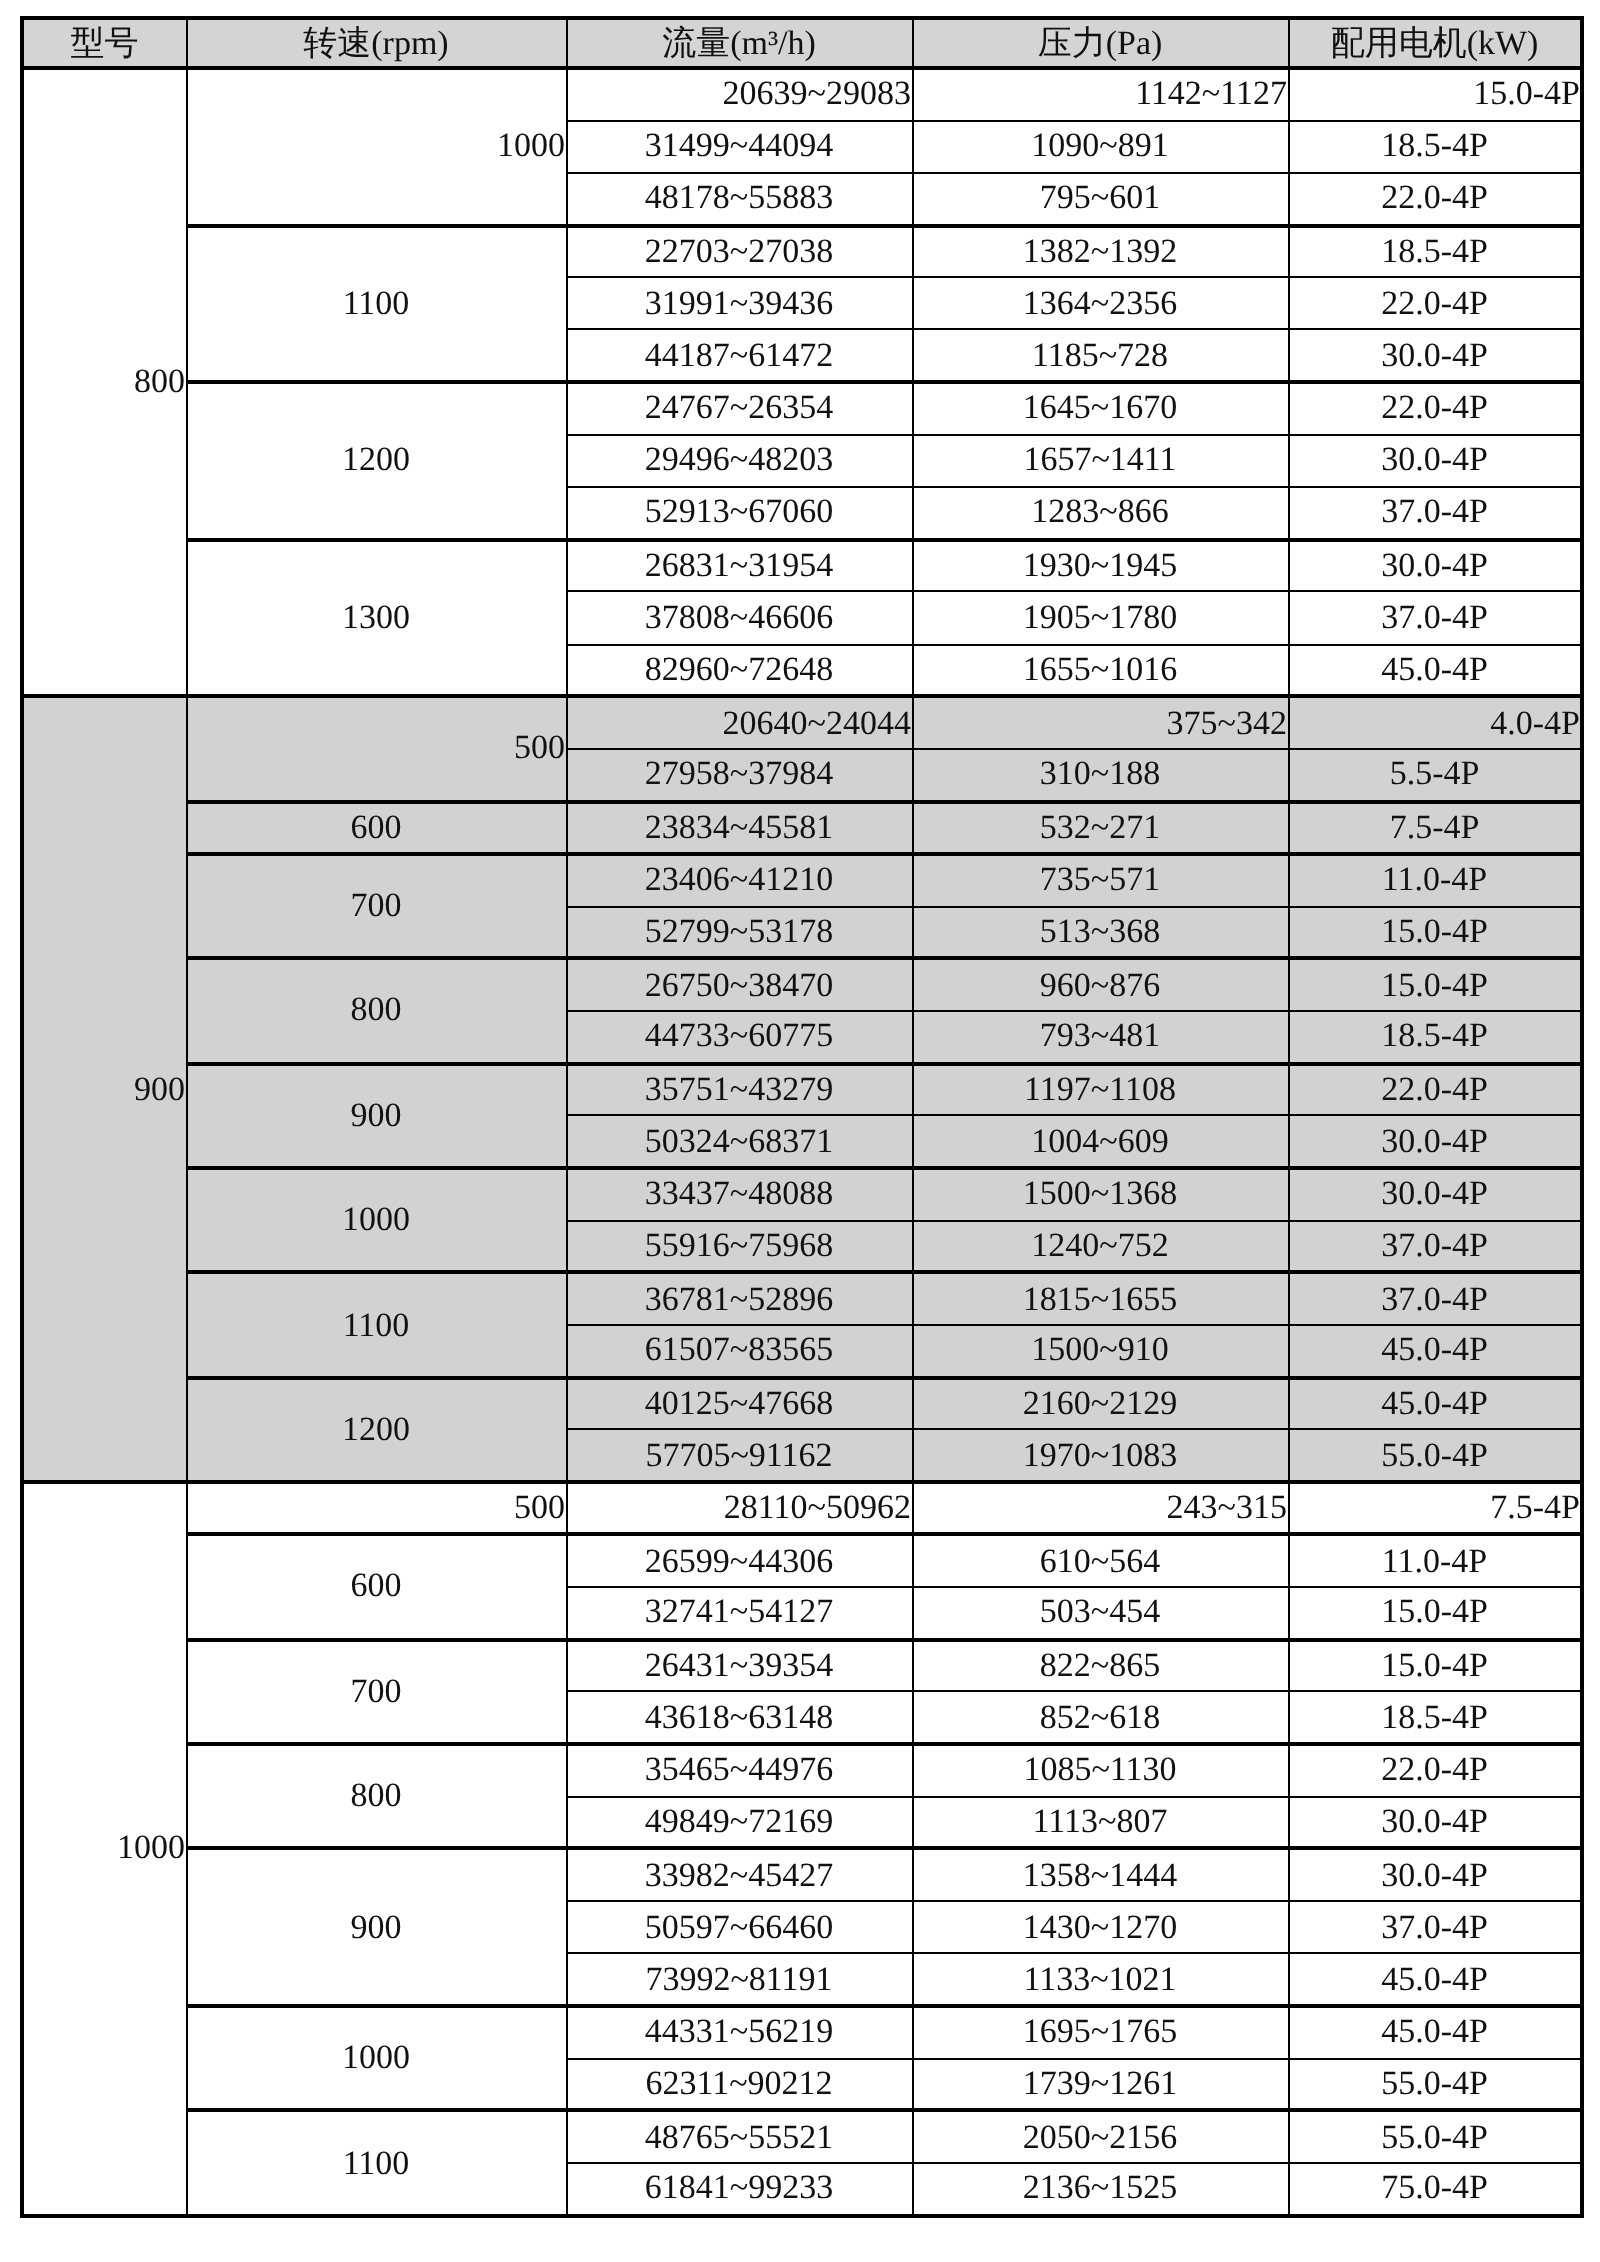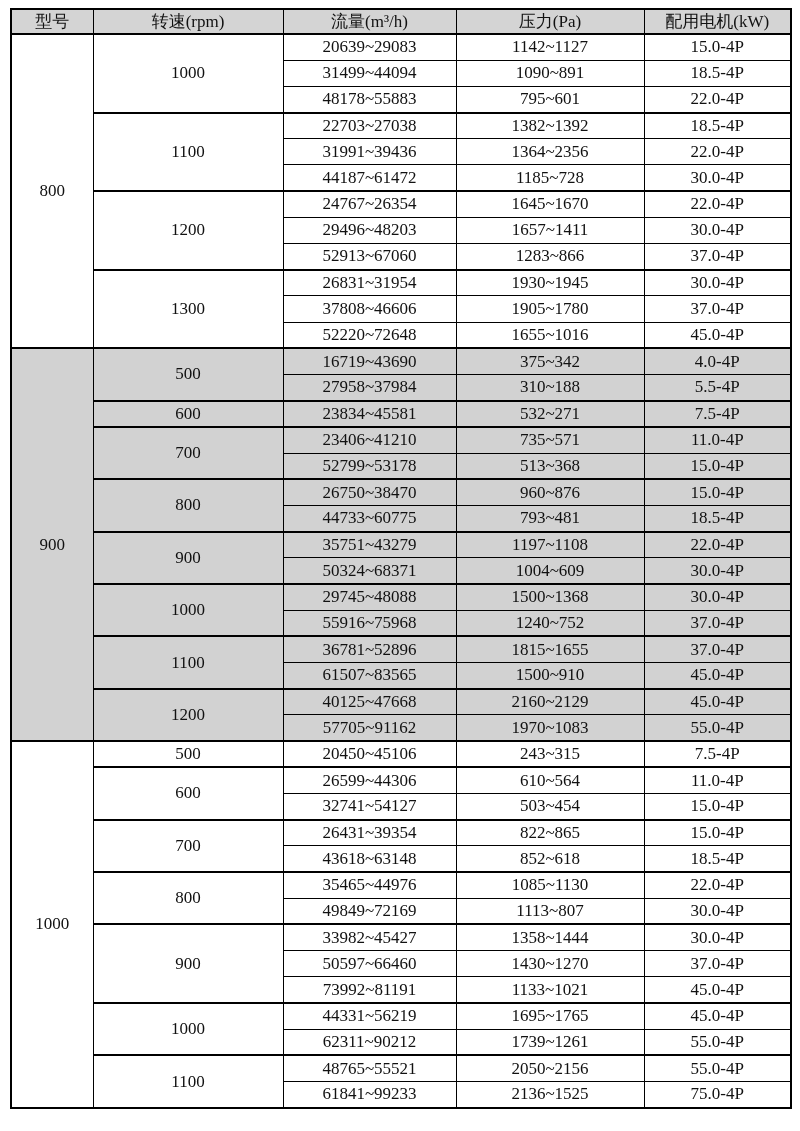--- a/index.html
+++ b/index.html
@@ -42,21 +42,21 @@
     font-weight: normal;
     border-bottom-width: 2px;
   }
   td {
     border-top-width: 1px;
     border-bottom-width: 1px;
     background: #ffffff;
   }
   tr.shaded td { background: #d2d2d2; }
   td.group-top   { border-top: 2px solid #000; }
-  td.section-top { border-top: 2.5px solid #000; }
+  td.section-top { border-top: 2.5px solid #000; text-align: right; }
 </style>
 </head>
 <body>
 
 <div class="page">
   <table class="spec">
     <colgroup>
       <col style="width:82px">
       <col style="width:190px">
       <col style="width:173px">
@@ -127,28 +127,28 @@
           <td class="group-top">26831~31954</td>
           <td class="group-top">1930~1945</td>
           <td class="group-top">30.0-4P</td>
         </tr>
         <tr>
           <td>37808~46606</td>
           <td>1905~1780</td>
           <td>37.0-4P</td>
         </tr>
         <tr>
-          <td>52220~72648</td>
+          <td>82960~72648</td>
           <td>1655~1016</td>
           <td>45.0-4P</td>
         </tr>
         <tr class="shaded">
           <td rowspan="15" class="section-top">900</td>
           <td rowspan="2" class="section-top">500</td>
-          <td class="section-top">16719~43690</td>
+          <td class="section-top">20640~24044</td>
           <td class="section-top">375~342</td>
           <td class="section-top">4.0-4P</td>
         </tr>
         <tr class="shaded">
           <td>27958~37984</td>
           <td>310~188</td>
           <td>5.5-4P</td>
         </tr>
         <tr class="shaded">
           <td rowspan="1" class="group-top">600</td>
@@ -184,21 +184,21 @@
           <td class="group-top">1197~1108</td>
           <td class="group-top">22.0-4P</td>
         </tr>
         <tr class="shaded">
           <td>50324~68371</td>
           <td>1004~609</td>
           <td>30.0-4P</td>
         </tr>
         <tr class="shaded">
           <td rowspan="2" class="group-top">1000</td>
-          <td class="group-top">29745~48088</td>
+          <td class="group-top">33437~48088</td>
           <td class="group-top">1500~1368</td>
           <td class="group-top">30.0-4P</td>
         </tr>
         <tr class="shaded">
           <td>55916~75968</td>
           <td>1240~752</td>
           <td>37.0-4P</td>
         </tr>
         <tr class="shaded">
           <td rowspan="2" class="group-top">1100</td>
@@ -218,21 +218,21 @@
           <td class="group-top">45.0-4P</td>
         </tr>
         <tr class="shaded">
           <td>57705~91162</td>
           <td>1970~1083</td>
           <td>55.0-4P</td>
         </tr>
         <tr>
           <td rowspan="14" class="section-top">1000</td>
           <td rowspan="1" class="section-top">500</td>
-          <td class="section-top">20450~45106</td>
+          <td class="section-top">28110~50962</td>
           <td class="section-top">243~315</td>
           <td class="section-top">7.5-4P</td>
         </tr>
         <tr>
           <td rowspan="2" class="group-top">600</td>
           <td class="group-top">26599~44306</td>
           <td class="group-top">610~564</td>
           <td class="group-top">11.0-4P</td>
         </tr>
         <tr>

